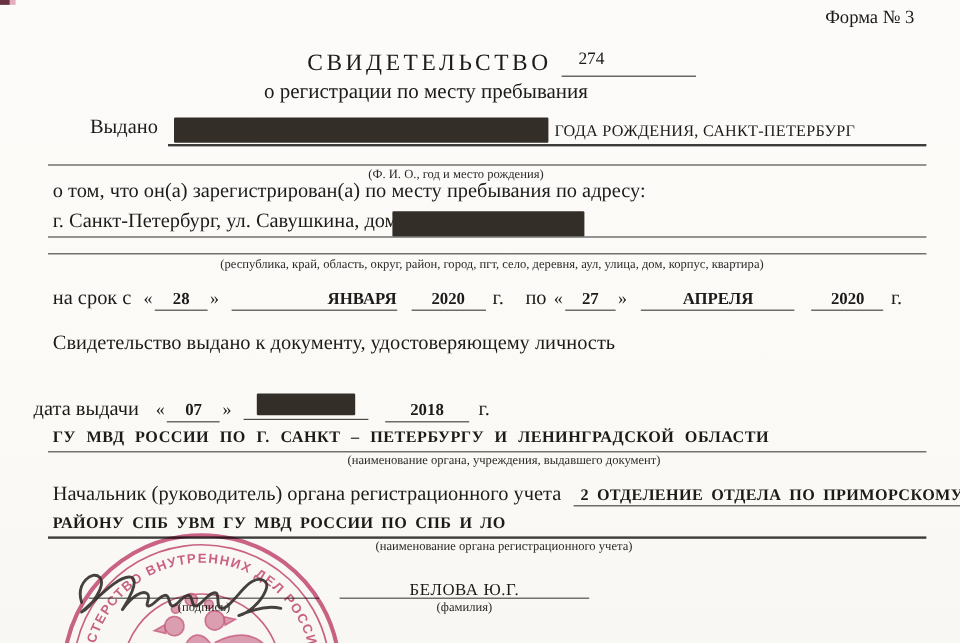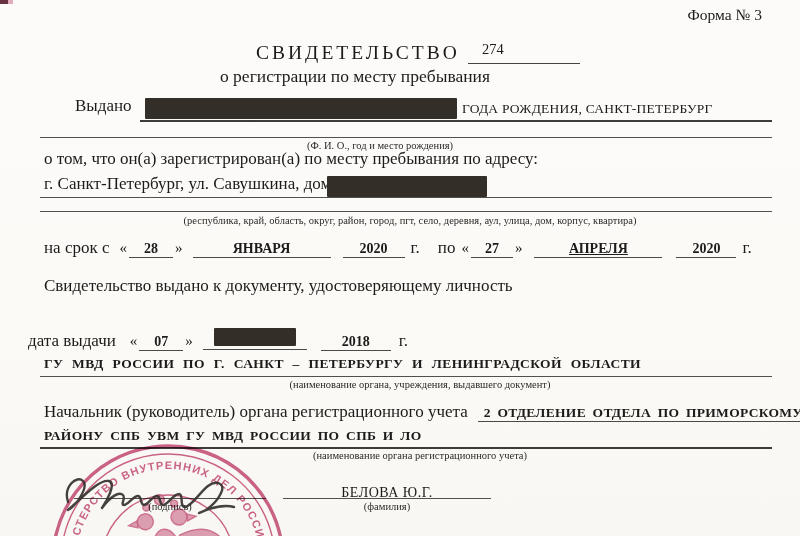--- a/index.html
+++ b/index.html
@@ -59,28 +59,28 @@
   <div class="abs redact" style="left:327px;top:176px;width:160px;height:21px;"></div>
   <div class="abs rule" style="left:40px;top:197px;width:732px;"></div>
   <div class="abs rule" style="left:40px;top:211px;width:732px;"></div>
   <div class="abs cap" style="left:90px;top:215px;width:640px;">(республика, край, область, округ, район, город, пгт, село, деревня, аул, улица, дом, корпус, квартира)</div>
 
   <div class="abs flexrow" style="left:44px;top:238px;right:26px;">
     <span class="txt">на срок с</span>
     <span class="q" style="margin-left:10px;">«</span>
     <span class="slot" style="width:44px;margin-left:2px;">28</span>
     <span class="q" style="margin-left:2px;">»</span>
-    <span class="slot" style="width:138px;margin-left:10px;">ЯНВАРЯ</span>
+    <span class="slot" style="width:138px;margin-left:10px;text-align:right;">ЯНВАРЯ</span>
     <span class="slot" style="width:62px;margin-left:12px;">2020</span>
     <span class="txt" style="margin-left:6px;">г.</span>
     <span class="txt" style="margin-left:18px;">по</span>
     <span class="q" style="margin-left:6px;">«</span>
     <span class="slot" style="width:42px;margin-left:2px;">27</span>
     <span class="q" style="margin-left:2px;">»</span>
-    <span class="slot" style="width:128px;margin-left:12px;text-decoration:underline;">АПРЕЛЯ</span>
+    <span class="slot" style="width:128px;margin-left:12px;">АПРЕЛЯ</span>
     <span class="slot" style="width:60px;margin-left:14px;">2020</span>
     <span class="txt" style="margin-left:6px;">г.</span>
   </div>
 
   <div class="abs txt" style="left:44px;top:276px;">Свидетельство выдано к документу, удостоверяющему личность</div>
 
 
   <div class="abs flexrow" style="left:28px;top:328px;">
     <span class="txt">дата выдачи</span>
     <span class="q" style="margin-left:14px;">«</span>

